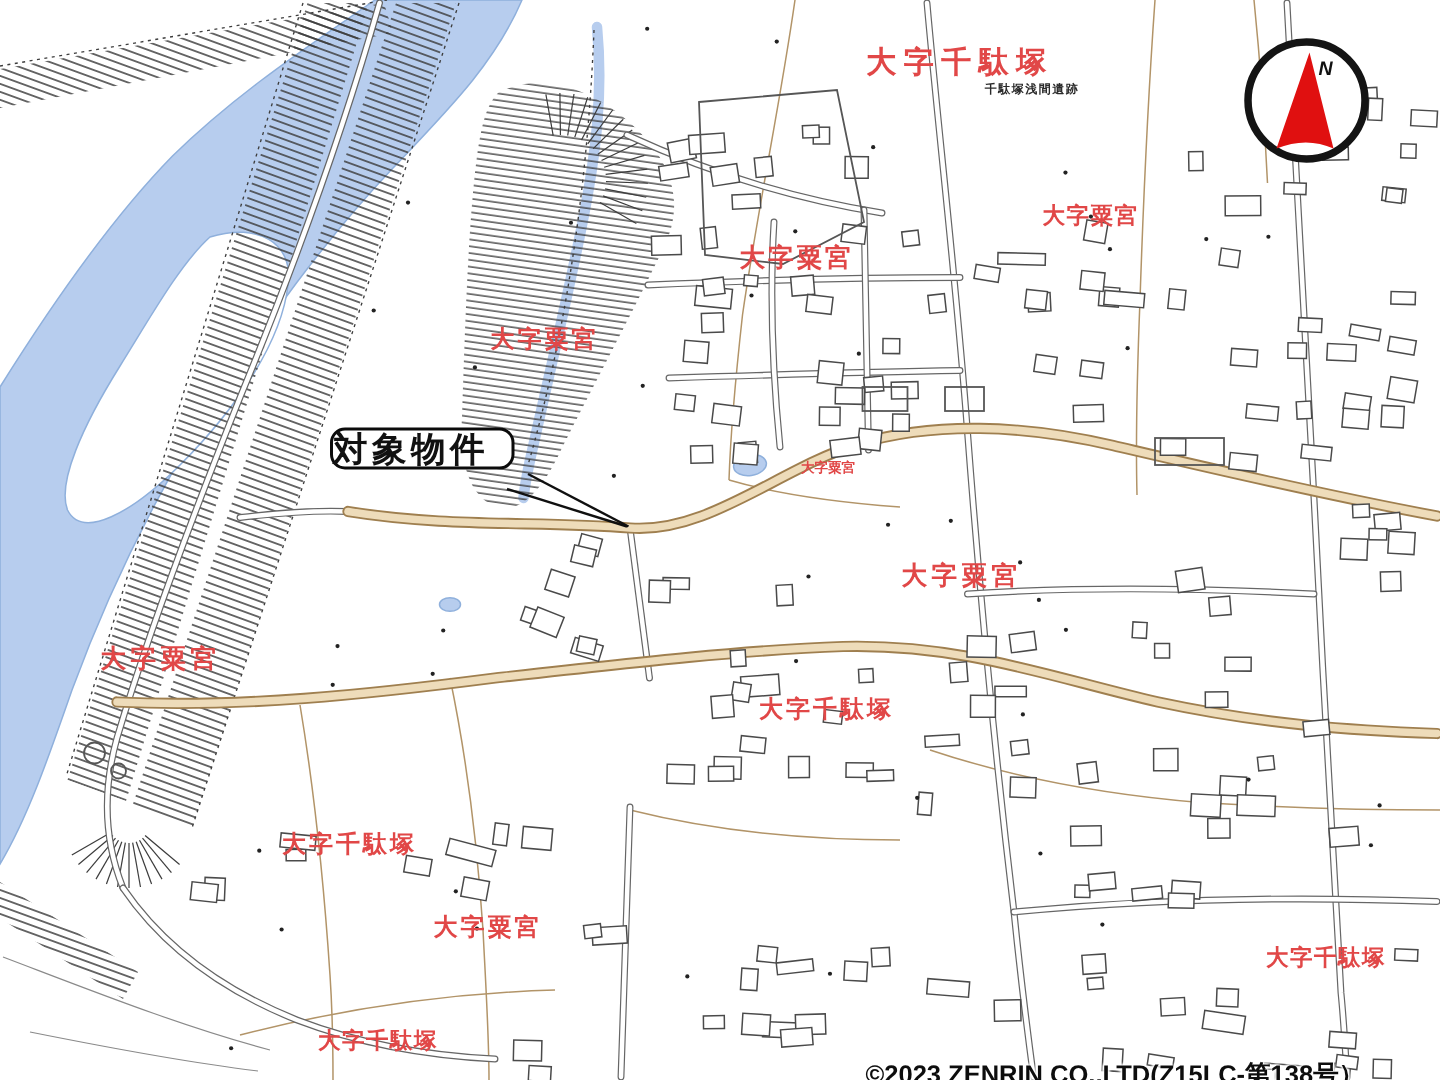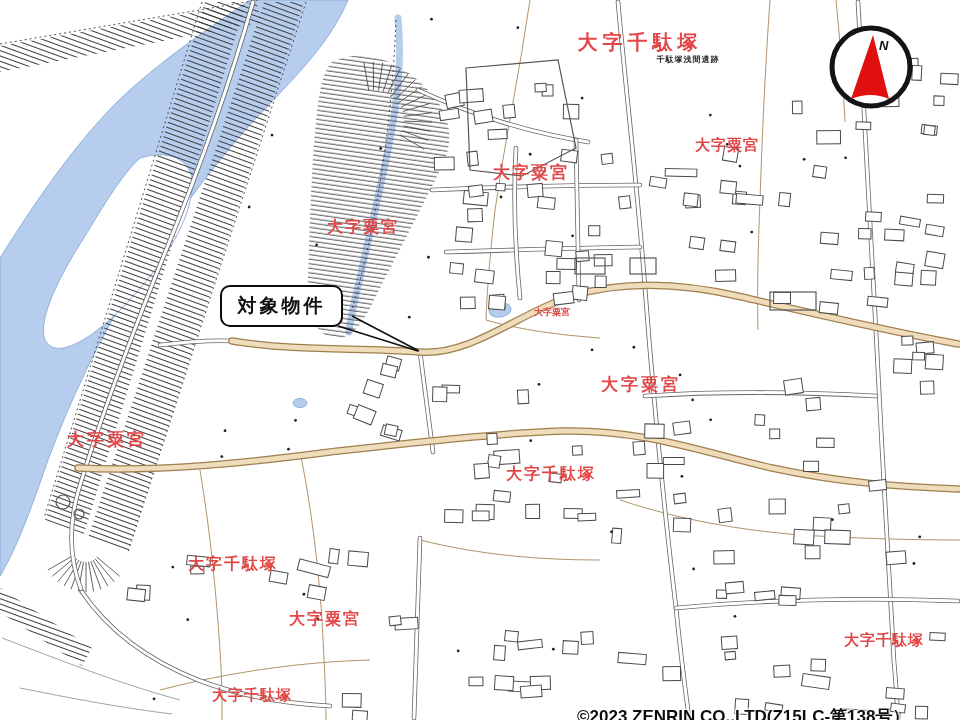--- a/index.html
+++ b/index.html
@@ -16,24 +16,24 @@
   .dashed{fill:none;stroke:#3d3d3d;stroke-width:0.9;stroke-dasharray:2 3;}
   .parcel{fill:none;stroke:var(--parcel);stroke-width:1;}
   .bigparcel{fill:none;stroke:#565656;stroke-width:1.2;}
   .contour{fill:none;stroke:#8a8a8a;stroke-width:0.8;}
   .pointer{fill:none;stroke:#101010;stroke-width:1.6;}
   .area-label{
     position:absolute;transform:translate(-50%,-50%);
     font-weight:600;white-space:nowrap;line-height:1;
   }
   #callout{
-    position:absolute;left:220px;top:285px;width:123px;height:42px;
+    position:absolute;left:220px;top:285px;width:123px;height:28px;
     background:#fff;border:2.5px solid #0b0b0b;border-radius:10px;
-    display:flex;align-items:center;justify-content:center;
-    font-size:19px;font-weight:600;letter-spacing:3px;color:#111;
+    display:flex;align-items:center;
+    font-size:23px;font-weight:600;letter-spacing:3px;color:#111;
     box-sizing:border-box;z-index:30;
   }
   #copyright{
     position:absolute;left:577px;top:661px;z-index:30;
     font-size:17px;font-weight:bold;color:#0d0d0d;letter-spacing:0;
     text-shadow:0 0 2px #fff,0 0 3px #fff,1px 1px 2px #fff,-1px -1px 2px #fff;
     white-space:nowrap;
     margin-top:44px;
   }
   #labels-layer{position:absolute;left:0;top:0;width:960px;height:572px;z-index:20;pointer-events:none;}

